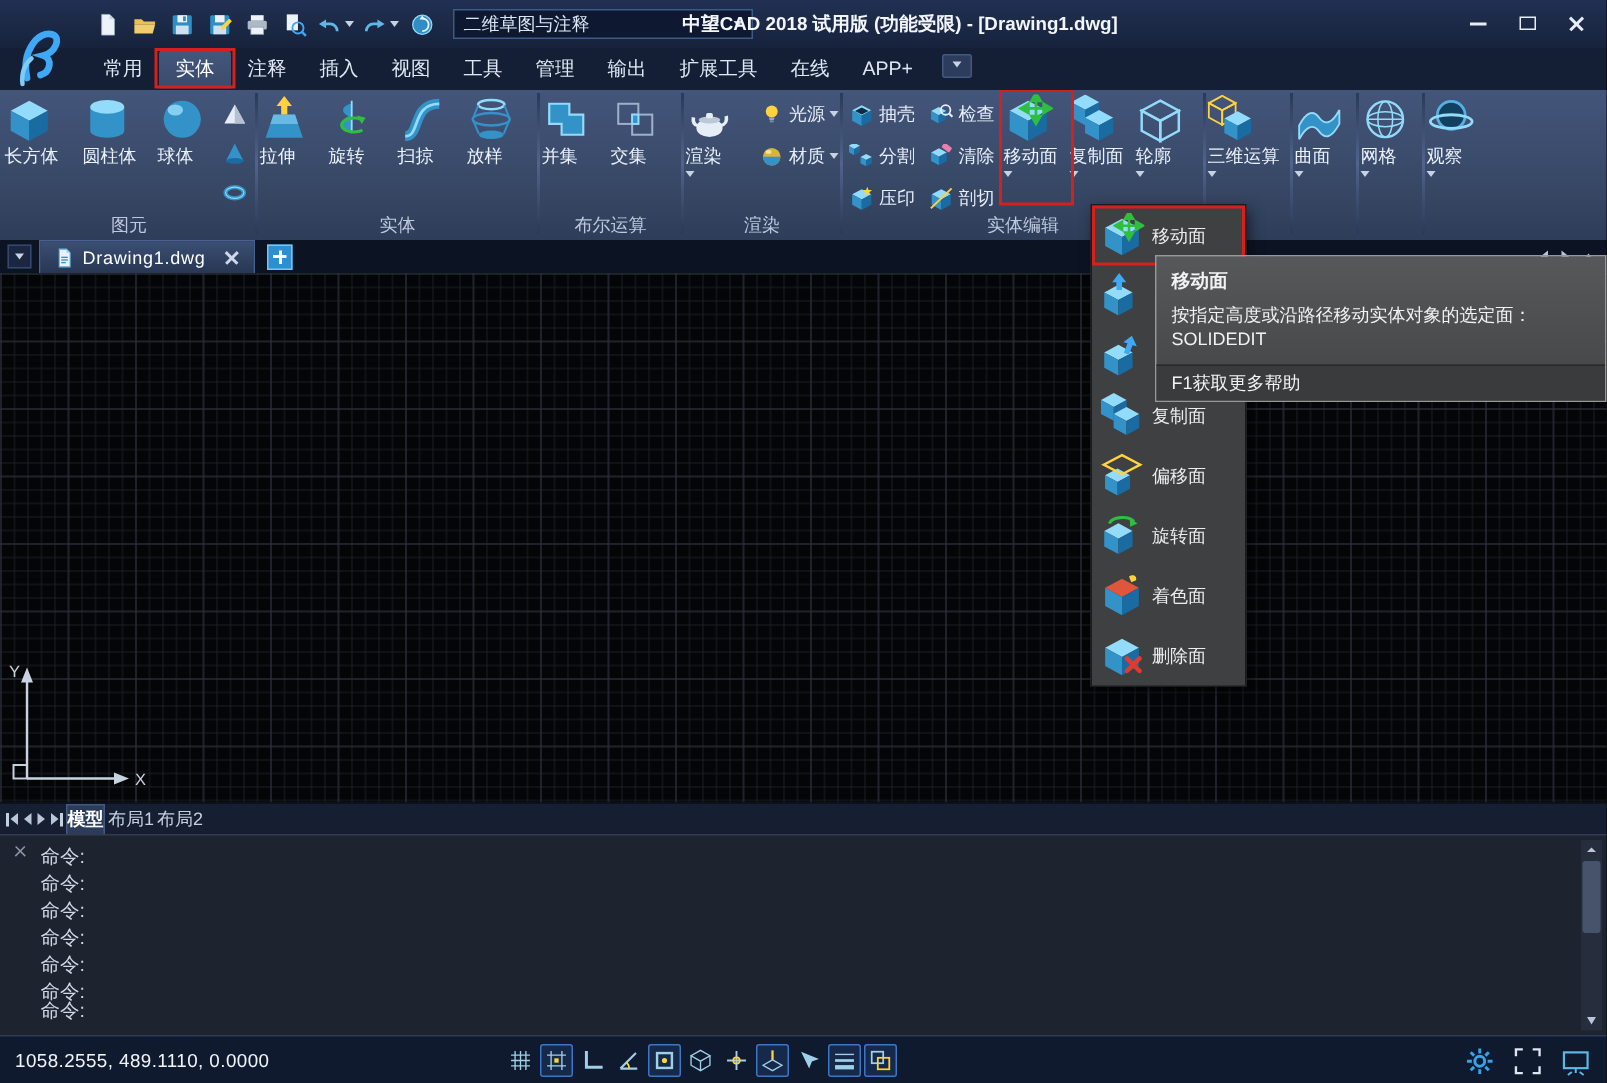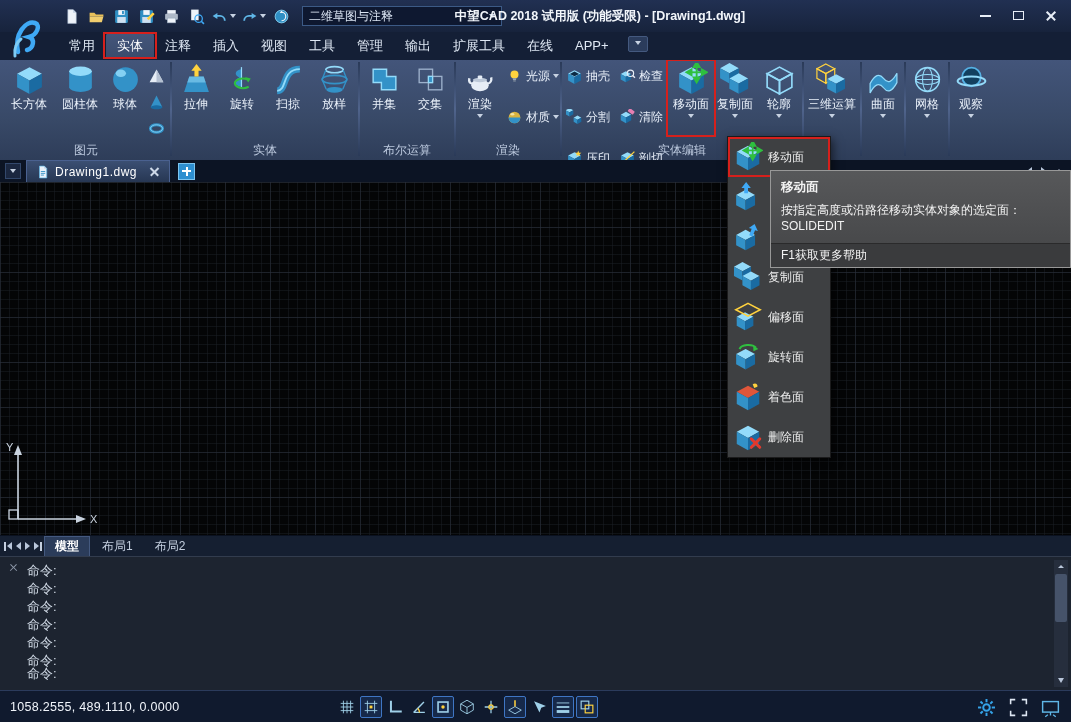--- a/index.html
+++ b/index.html
@@ -32,27 +32,27 @@
 .rtab{height:26px;line-height:26px;padding:0 11px;font-size:13px;color:#dfe8f4;position:relative;white-space:nowrap}
 .rtab.active{background:linear-gradient(#44567b,#3a4b6c);border-radius:3px 3px 0 0;color:#fff}
 #ribopt{width:20px;height:16px;margin:0 0 5px 8px;background:#2b3c5c;border:1px solid #44597f;border-radius:2px;display:flex;align-items:center;justify-content:center}
 
 
 #ribbon{position:absolute;left:0;top:60px;width:1071px;height:100px;background:linear-gradient(180deg,#43557a,#384967 60%,#2e3d59);display:flex;align-items:stretch;padding-left:3px;overflow:hidden}
 .panel{display:flex;flex-direction:column;flex:0 0 auto}
 .pbody{display:flex;align-items:flex-start;height:82px;padding-top:1px}
 .plabel{height:18px;text-align:center;font-size:12px;color:#bcc9de;line-height:16px;white-space:nowrap}
 .psep{width:2px;height:94px;margin:2px 1px 0 1px;background:linear-gradient(#2a3a58,#50648c 50%,#2a3a58);flex:0 0 auto}
-.rbtn{display:flex;flex-direction:column;align-items:center;height:80px;padding-top:2px;border-radius:2px;position:relative;flex:0 0 auto}
+.rbtn{display:flex;flex-direction:column;align-items:flex-start;height:80px;padding-top:2px;border-radius:2px;position:relative;flex:0 0 auto}
 .rbtn svg.main{width:33px;height:33px}
 .rbtn .lb{font-size:12px;line-height:15px;color:#eaf1fa;white-space:nowrap;margin-top:1px}
 .icol{display:flex;flex-direction:column;gap:4px;padding-top:4px;flex:0 0 auto}
 .icol .sbtn{width:22px;height:22px;display:flex;align-items:center;justify-content:center}
 .icol svg{width:17px;height:17px}
-.scol,.sgcol{display:flex;flex-direction:column;gap:16px;padding-top:3px;flex:0 0 auto}
+.scol,.sgcol{display:flex;flex-direction:column;gap:3px;padding-top:3px;flex:0 0 auto}
 .sgrid{display:flex;flex:0 0 auto}
 .sgcol{width:53px}
 .srow{display:flex;align-items:center;height:25px;padding:0 3px;border-radius:2px}
 .srow svg{width:17px;height:17px;margin-right:3px;flex:0 0 auto}
 .srow .lb{font-size:12px;color:#e6edf7;white-space:nowrap}
 .srow .caret{margin-left:3px}
 
 
 #docbar{position:absolute;left:0;top:160px;width:1071px;height:22px;background:#0c1424;display:flex;align-items:center}
 #doctab-caret{width:16px;height:16px;margin:0 5px;display:flex;align-items:center;justify-content:center;background:#1b2740;border:1px solid #33486c}
@@ -73,21 +73,21 @@
 .tri.tu{border-bottom:5.5px solid #b9c6da;border-top:none}
 
 
 #canvas{position:absolute;left:0;top:182px;width:1071px;height:353px;background-color:#040506;background-image:linear-gradient(rgba(44,50,62,.5) 1px,transparent 1px),linear-gradient(90deg,rgba(44,50,62,.5) 1px,transparent 1px),linear-gradient(rgba(30,34,42,.45) 1px,transparent 1px),linear-gradient(90deg,rgba(30,34,42,.45) 1px,transparent 1px);background-size:45px 45px,45px 45px,9px 9px,9px 9px}
 #ucs{position:absolute;left:4px;bottom:4px;width:100px;height:90px}
 
 
 #layoutbar{position:absolute;left:0;top:535px;width:1071px;height:21px;background:#151f31;display:flex;align-items:center;border-top:1px solid #0a111f}
 .lnav{height:15px;display:flex;align-items:center;justify-content:center;margin-left:4px;gap:1px}
 .lnav .bar{width:2px;height:9px;background:#c4cfdf}
-.ltab{height:21px;padding:0 10px;display:flex;align-items:center;font-size:12px;color:#c4cfdf;margin-left:2px}
+.ltab{height:21px;padding:0 0;display:flex;align-items:center;font-size:12px;color:#c4cfdf;margin-left:2px}
 .ltab.active{background:#2b3c5a;color:#fff;font-weight:bold;border:1px solid #44597f;border-bottom:none}
 
 
 #cmd{position:absolute;left:0;top:556px;width:1071px;height:134px;background:#1d2430;border-top:1px solid #323c4e}
 #cmd-close{position:absolute;left:9px;top:6px}
 .glyph-close.small{width:9px;height:9px}
 .glyph-close.small::before,.glyph-close.small::after{width:9px;height:1.4px;top:3.8px;background:#8d97a8}
 #cmd-lines{position:absolute;left:27px;top:5px}
 .cmdline{height:18px;font-size:13px;color:#cfd8e4}
 #cmd-prompt{position:absolute;left:27px;bottom:7px;font-size:13px;color:#cfd8e4}

